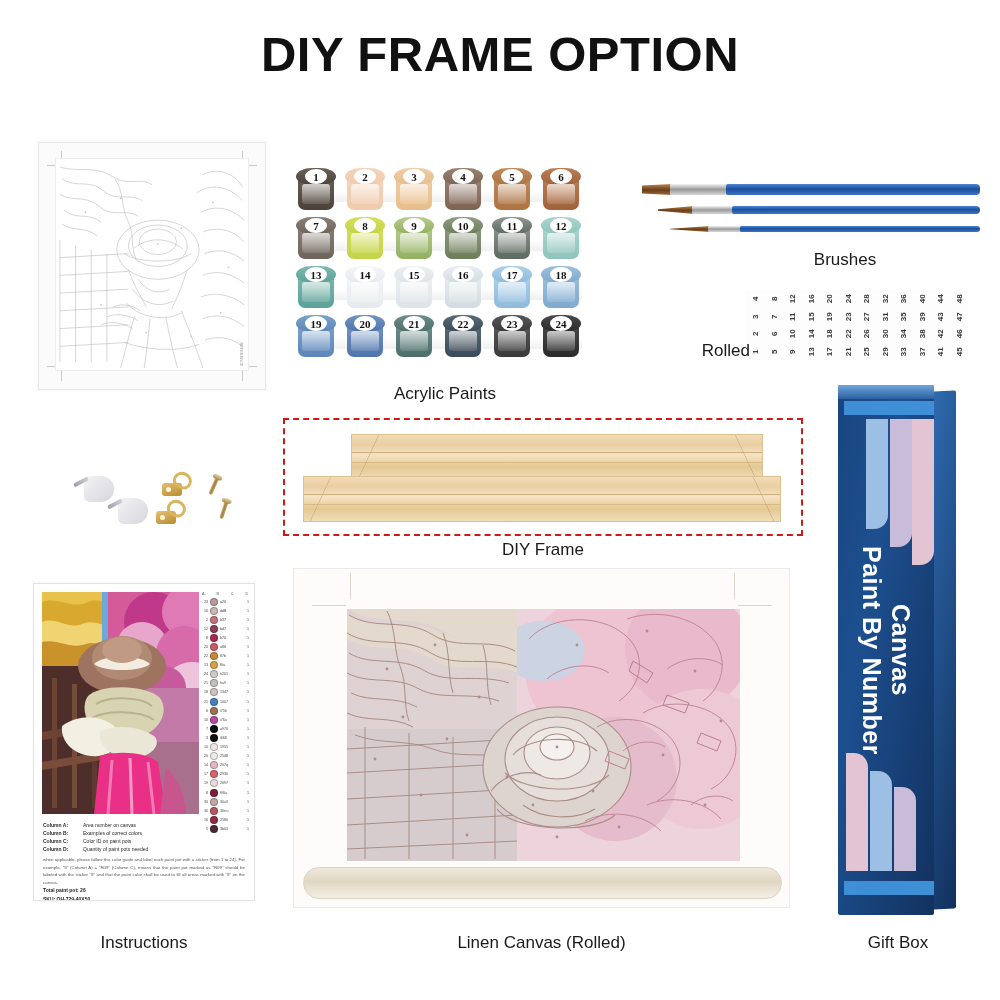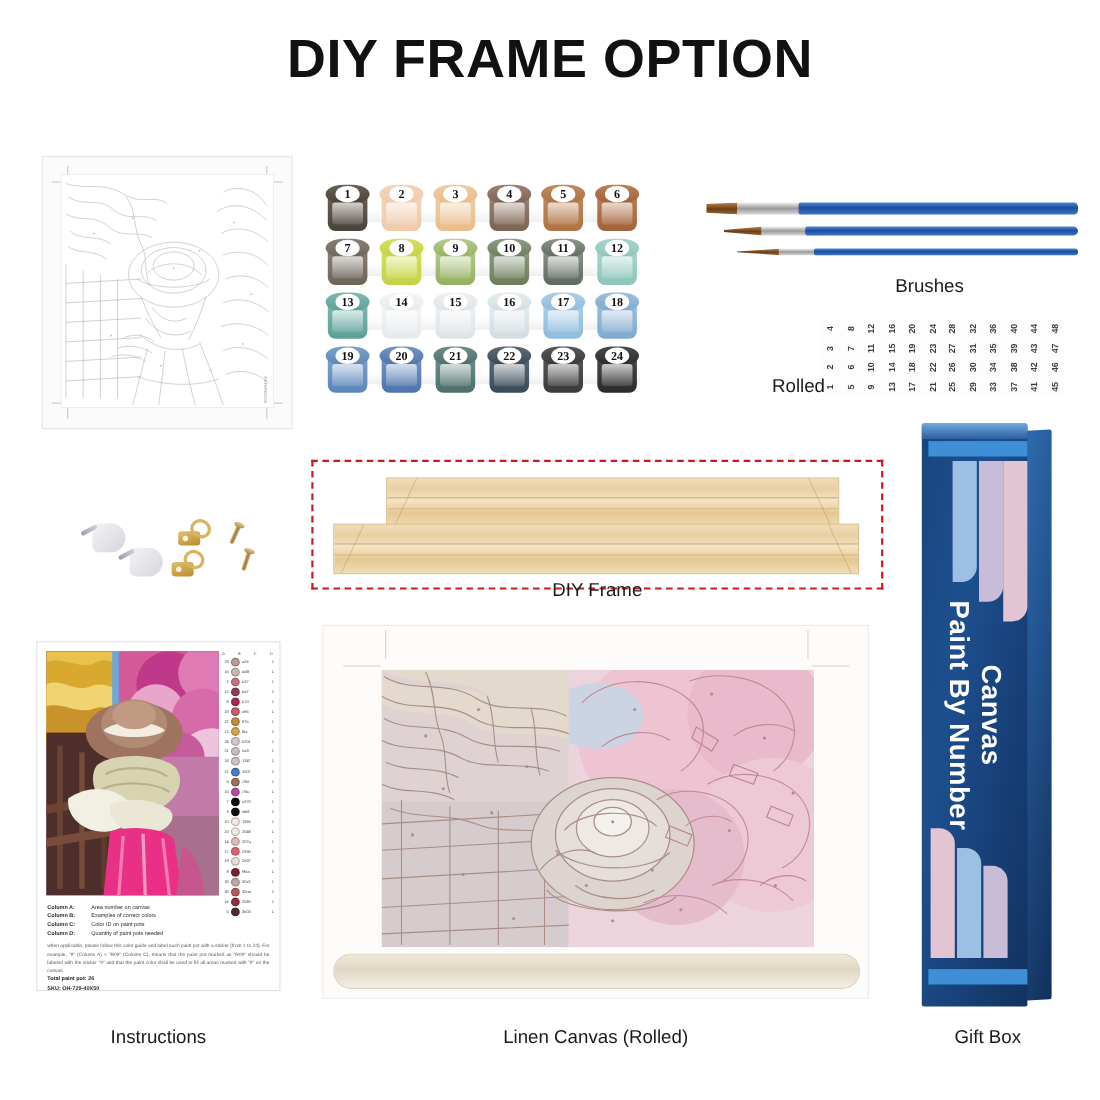--- a/index.html
+++ b/index.html
@@ -539,20 +539,21 @@
         </div>
         <div class="pot" style="left: 245px;">
           <div class="body" style="background:linear-gradient(180deg,#4a4a4a,#2b2b2b);"></div>
           <div class="gloss"></div>
           <div class="cap" style="background:linear-gradient(180deg,#4a4a4a,#2b2b2b);"></div>
           <div class="numbg"></div>
           <div class="num">24</div>
         </div>
       </div>
     </div>
+  <div class="caption" style="left:330px; top:384px; width:230px;">Acrylic Paints</div>
 
   <div id="brushes">
     <div class="brush" style="left:22px; top:8px; width:338px; height:11px;">
       <div class="bristle" style="width:30px; clip-path:polygon(0 14%,100% 0,100% 100%,0 86%);"></div>
       <div class="ferrule" style="left:28px; width:62px;"></div>
       <div class="handle" style="width:254px;"></div>
     </div>
     <div class="brush" style="left:38px; top:30px; width:322px; height:8px;">
       <div class="bristle" style="width:36px; clip-path:polygon(0 40%,100% 0,100% 100%,0 60%);"></div>
       <div class="ferrule" style="left:34px; width:52px;"></div>
@@ -638,21 +639,21 @@
   <div id="diy-frame">
     <div class="wood-bar" style="left:66px; top:14px; width:412px;">
       <div class="miter" style="left:0;"></div>
       <div class="miter" style="right:0; transform:scaleX(-1);"></div>
     </div>
     <div class="wood-bar" style="left:18px; top:56px; width:478px;">
       <div class="miter" style="left:0;"></div>
       <div class="miter" style="right:0; transform:scaleX(-1);"></div>
     </div>
   </div>
-  <div class="caption" style="left:283px; top:527px; width:520px;">DIY Frame</div>
+  <div class="caption" style="left:283px; top:540px; width:520px;">DIY Frame</div>
 
   <div id="instructions-sheet">
     <div class="instr-art">
       <svg viewBox="0 0 157 222" width="100%" height="100%" preserveAspectRatio="none">
         <rect width="157" height="222" fill="#9a6f84"></rect>
         <path d="M0 0 H72 V86 H0 Z" fill="#e8c24a"></path>
         <path d="M0 10 C16 4 30 18 46 10 C58 4 66 16 72 10 V50 H0 Z" fill="#d9a82f"></path>
         <path d="M0 30 C14 24 26 38 40 32 C54 26 64 38 72 32 V66 H0 Z" fill="#f0d472"></path>
         <path d="M0 50 C16 46 28 58 44 52 C56 48 66 58 72 54 V86 H0 Z" fill="#c9922a"></path>
         <rect x="0" y="74" width="72" height="148" fill="#4e2e2a"></rect>

